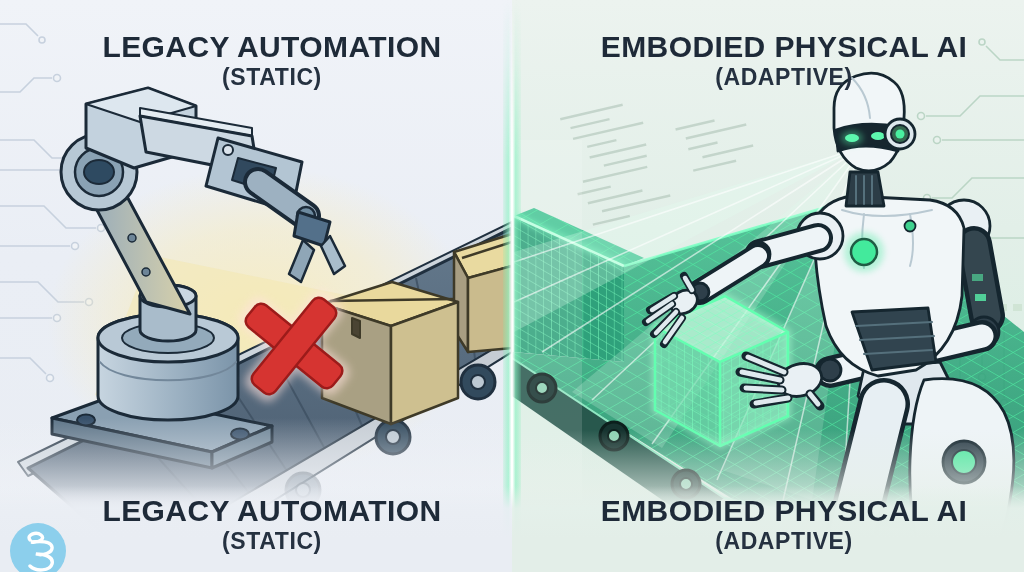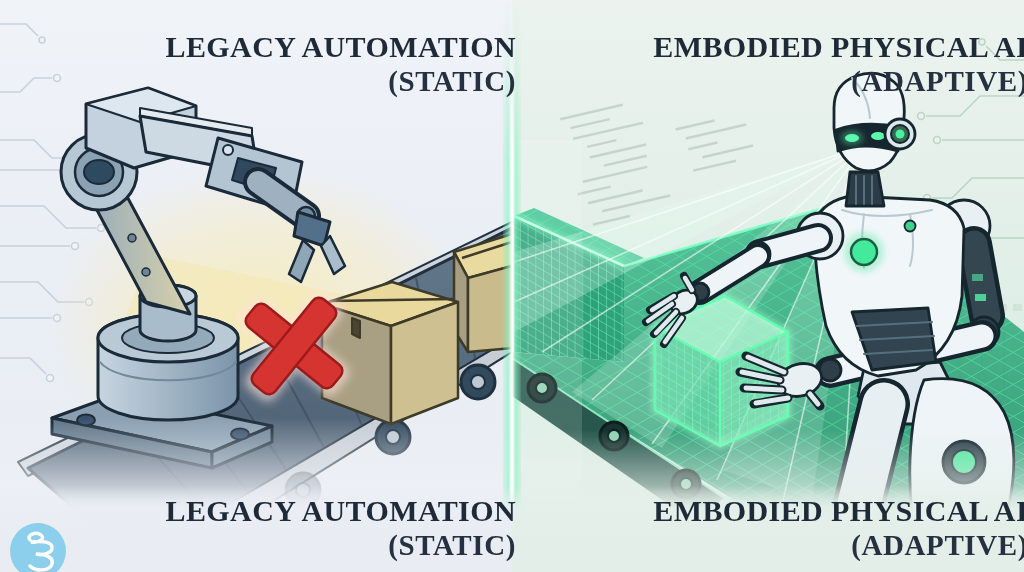--- a/index.html
+++ b/index.html
@@ -2,23 +2,23 @@
 <html><head>
 <meta charset="utf-8">
 <style>
   html,body{margin:0;padding:0;background:#fff;}
   .canvas{position:relative;width:1024px;height:572px;overflow:hidden;
           font-family:"Liberation Sans",sans-serif;}
   .panel{position:absolute;top:0;height:572px;width:512px;}
   .panel-left{left:0;background:linear-gradient(180deg,#f0f3f8 0%,#eaeef5 45%,#e9edf3 100%);}
   .panel-right{left:512px;background:linear-gradient(180deg,#ecf3ef 0%,#e2efe8 40%,#dbeee4 70%,#e4efe9 100%);}
   .art{position:absolute;top:0;left:0;width:512px;height:572px;display:block;}
-  .titles{position:absolute;left:4px;width:512px;text-align:right;z-index:6;font-family:Liberation Serif, serif;}
+  .titles{position:absolute;left:16px;width:512px;text-align:center;z-index:6;}
   .titles .t{font-size:30px;font-weight:700;letter-spacing:.4px;color:#1e2a38;line-height:1.06;}
-  .titles .s{font-size:29px;font-weight:600;letter-spacing:.6px;color:#253140;line-height:1.25;}
+  .titles .s{font-size:23px;font-weight:600;letter-spacing:.6px;color:#253140;line-height:1.25;}
   .head-block{top:31px;}
   .foot-block{top:495px;}
   .footer-band{position:absolute;left:0;bottom:0;width:512px;height:86px;z-index:5;}
   .footer-band.fl{background:linear-gradient(180deg,rgba(234,238,244,0) 0%,rgba(234,238,244,.92) 26%,#e9edf3 60%);}
   .footer-band.fr{background:linear-gradient(180deg,rgba(228,240,234,0) 0%,rgba(228,240,234,.92) 26%,#e3eee8 60%);}
   .divider{position:absolute;top:0;left:503px;width:18px;height:572px;z-index:4;
     background:linear-gradient(90deg,rgba(141,242,195,0) 0%,rgba(141,242,195,.55) 30%,rgba(255,255,255,.95) 47%,rgba(255,255,255,.95) 53%,rgba(141,242,195,.55) 70%,rgba(141,242,195,0) 100%);
     -webkit-mask-image:linear-gradient(180deg,transparent 0,rgba(0,0,0,.25) 60px,#000 160px,#000 100%);
             mask-image:linear-gradient(180deg,transparent 0,rgba(0,0,0,.25) 60px,#000 160px,#000 100%);
     filter:drop-shadow(0 0 14px rgba(110,240,180,.8));}

